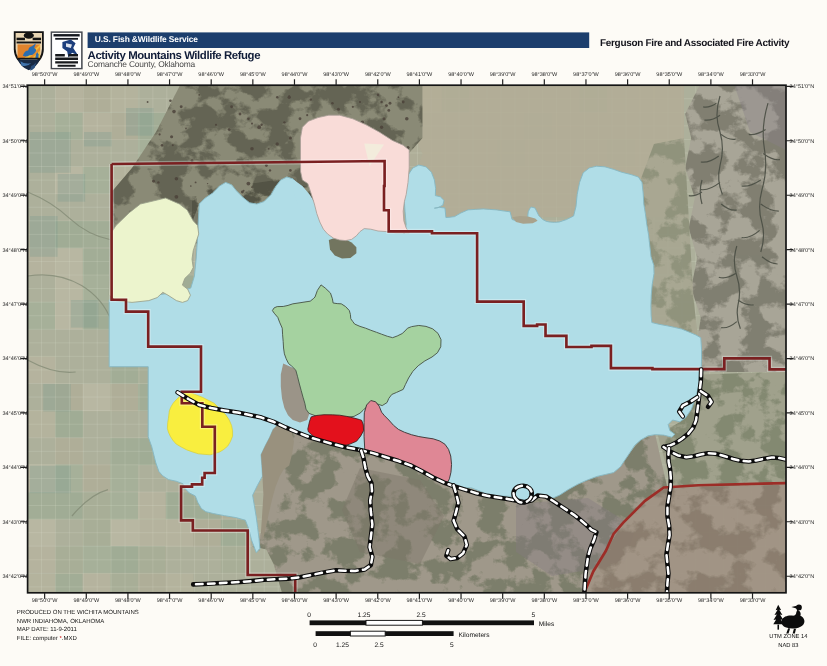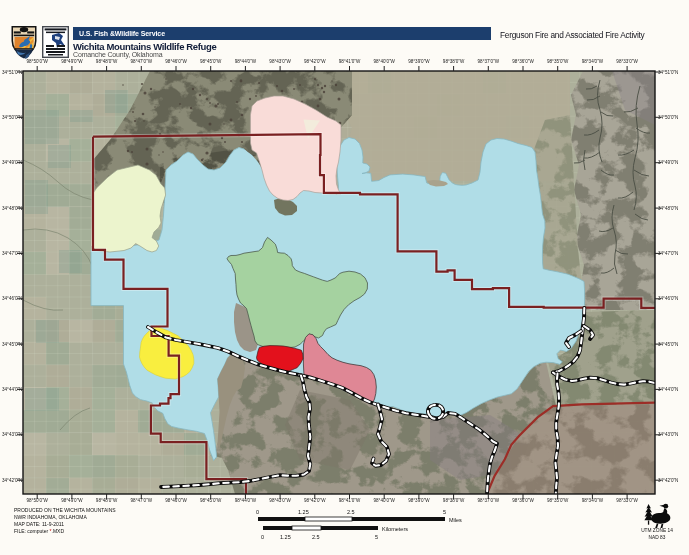--- a/index.html
+++ b/index.html
@@ -31,25 +31,25 @@
 <path d="M10,9 l7,-2 l4,3 l-2,4 l4,6 l-5,-2 l-3,4 l-1,-5 l-4,-3 z" fill="#1d3f7d"></path>
 <path d="M13,10 l5,1 l-1,3 l-4,-1 z" fill="#fff" opacity="0.85"></path>
 <path d="M4,22 h19 v2 h-19 z M4,25 h19 v2 h-19 z M6,28 h15 v1.6 h-15 z" fill="#17191d"></path>
 <path d="M4,19 h8 v2 h-8 z M15,19 h8 v2 h-8 z" fill="#17191d"></path>
 </svg>
 
 <div class="abs" style="left:73px;top:27px;width:418px;height:13px;background:#1c3e6d;"></div>
 
 <div class="abs" style="left:79px;top:29.5px;font-size:7px;font-weight:bold;color:#fff;letter-spacing:-0.1px;">U.S. Fish &amp;Wildlife Service</div>
 
-<div class="abs" style="left:73px;top:41px;font-size:9.5px;font-weight:bold;color:#101c38;letter-spacing:-0.35px;">Wichita Mountains Wildlife Refuge</div>
+<div class="abs" style="left:73px;top:41px;font-size:9.5px;font-weight:bold;color:#101c38;letter-spacing:-0.35px;">Activity Mountains Wildlife Refuge</div>
 
 <div class="abs" style="left:73px;top:51px;font-size:7px;color:#4a4a4a;letter-spacing:-0.15px;">Comanche County, Oklahoma</div>
 
-<div class="abs" style="left:500px;top:29.5px;font-size:8.3px;font-weight:normal;color:#14141c;letter-spacing:-0.25px;white-space:nowrap;">Ferguson Fire and Associated Fire Activity</div>
+<div class="abs" style="left:500px;top:29.5px;font-size:8.3px;font-weight:bold;color:#14141c;letter-spacing:-0.25px;white-space:nowrap;">Ferguson Fire and Associated Fire Activity</div>
 <svg class="abs" style="left:0;top:0" width="689" height="555" viewBox="0 0 689 555">
 <defs>
 <filter id="mdark" color-interpolation-filters="sRGB" x="-5%" y="-5%" width="110%" height="110%">
 <feTurbulence type="fractalNoise" baseFrequency="0.045 0.055" numOctaves="5" seed="11"></feTurbulence>
 <feComponentTransfer>
             <feFuncA type="linear" slope="9" intercept="-4.0"></feFuncA>
           </feComponentTransfer>
 <feColorMatrix type="matrix" values="0 0 0 0 0.26  0 0 0 0 0.26  0 0 0 0 0.21  0 0 0 1 0"></feColorMatrix>
 <feComposite operator="in" in2="SourceGraphic"></feComposite>
 </filter>

